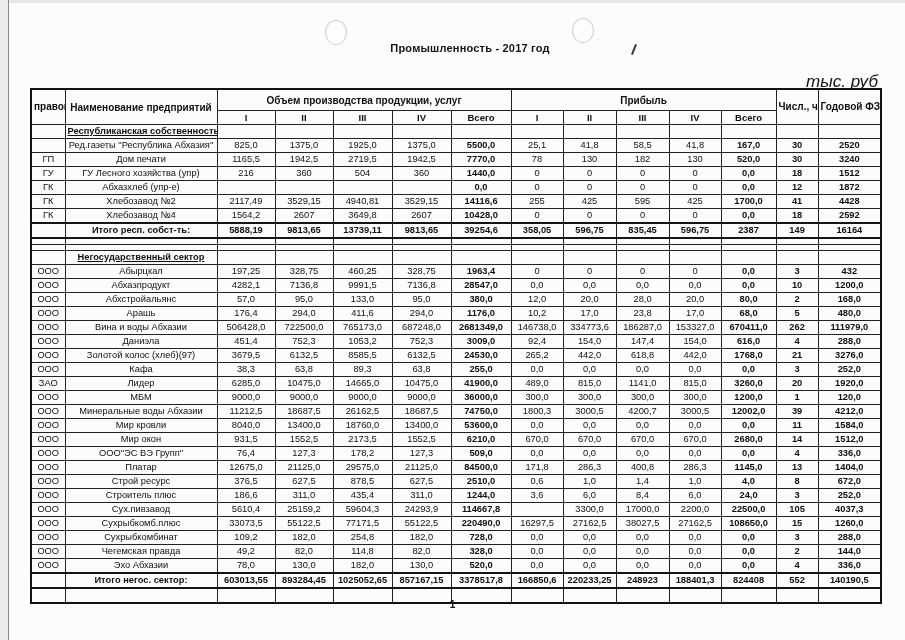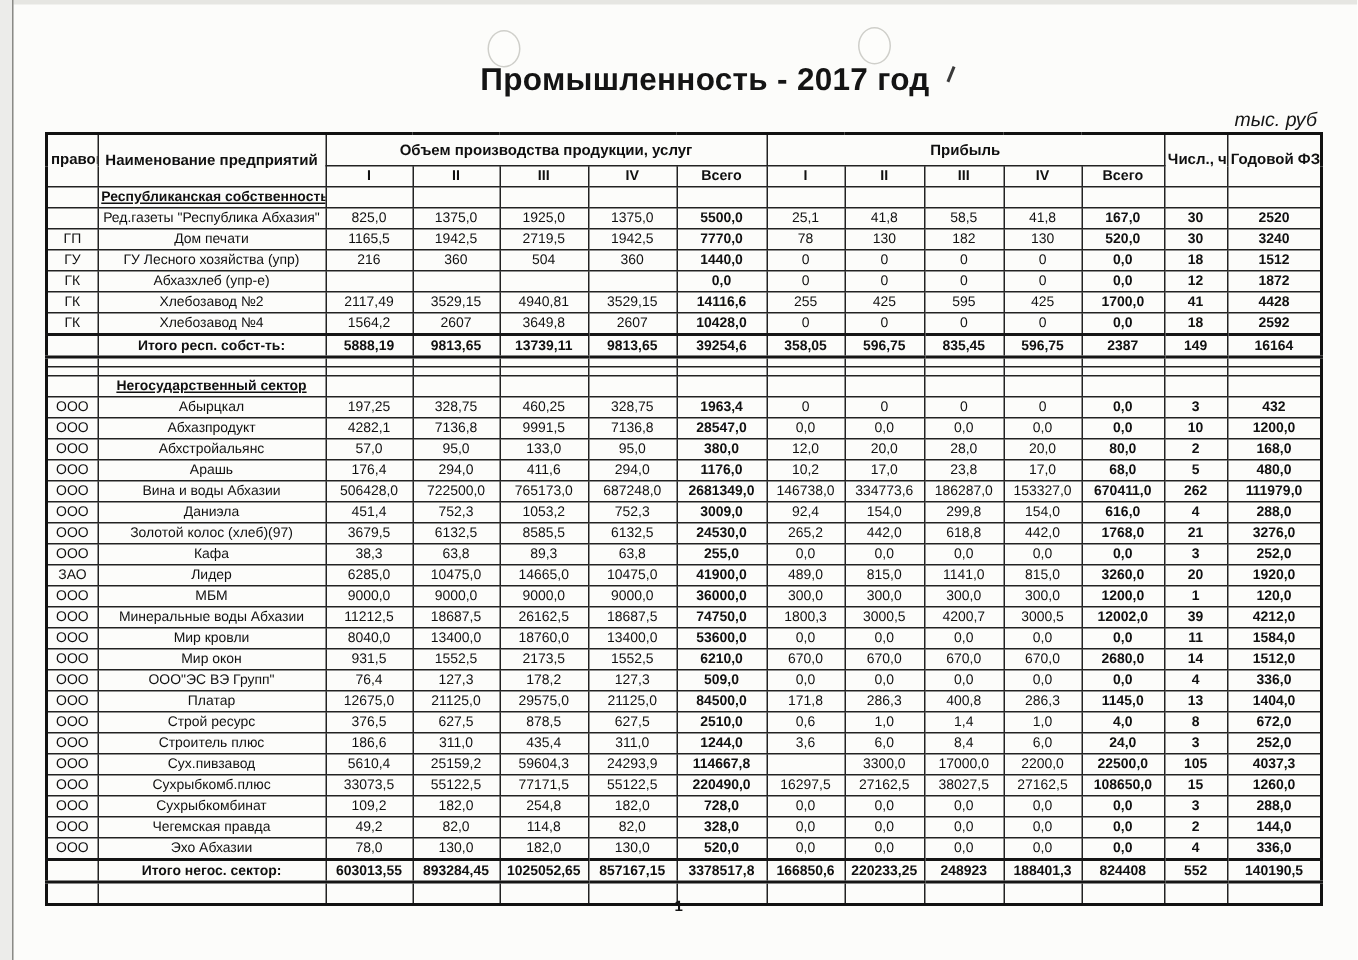--- a/index.html
+++ b/index.html
@@ -21,25 +21,25 @@
     border:1px solid #cfcfca; border-radius:50%; background:#fdfdfb;
   }
   .hole-1 { left:325px; top:20px; }
   .hole-2 { left:572px; top:18px; }
   .pen-mark {
     position:absolute; left:633px; top:44px; width:2px; height:11px;
     background:#3a3a3a; transform:rotate(22deg);
   }
   .title {
     position:absolute; top:42px; left:40px; width:860px;
-    text-align:center; font-size:21px; font-weight:bold; letter-spacing:.2px;
+    text-align:center; font-size:11px; font-weight:bold; letter-spacing:.2px;
   }
   .units {
     position:absolute; top:72px; right:27px;
-    font-style:italic; font-size:13px;
+    font-style:italic; font-size:17px;
   }
   table.main {
     position:absolute; left:30px; top:88px; width:850px;
     border-collapse:collapse; table-layout:fixed;
     font-size:9.3px; color:#101010;
   }
   table.main { border:2px solid #111; }
   table.main th, table.main td {
     border:1px solid #222; padding:0 2px;
     overflow:hidden; white-space:nowrap; text-align:center;
@@ -377,21 +377,21 @@
         <tr class="data-row">
           <td class="form">ООО</td>
           <td class="name">Даниэла</td>
           <td class="num">451,4</td>
           <td class="num">752,3</td>
           <td class="num">1053,2</td>
           <td class="num">752,3</td>
           <td class="vtotal">3009,0</td>
           <td class="num">92,4</td>
           <td class="num">154,0</td>
-          <td class="num">299,8</td>
+          <td class="num">147,4</td>
           <td class="num">154,0</td>
           <td class="ptotal">616,0</td>
           <td class="staff">4</td>
           <td class="payroll">288,0</td>
         </tr>
         <tr class="data-row">
           <td class="form">ООО</td>
           <td class="name">Золотой колос (хлеб)(97)</td>
           <td class="num">3679,5</td>
           <td class="num">6132,5</td>

